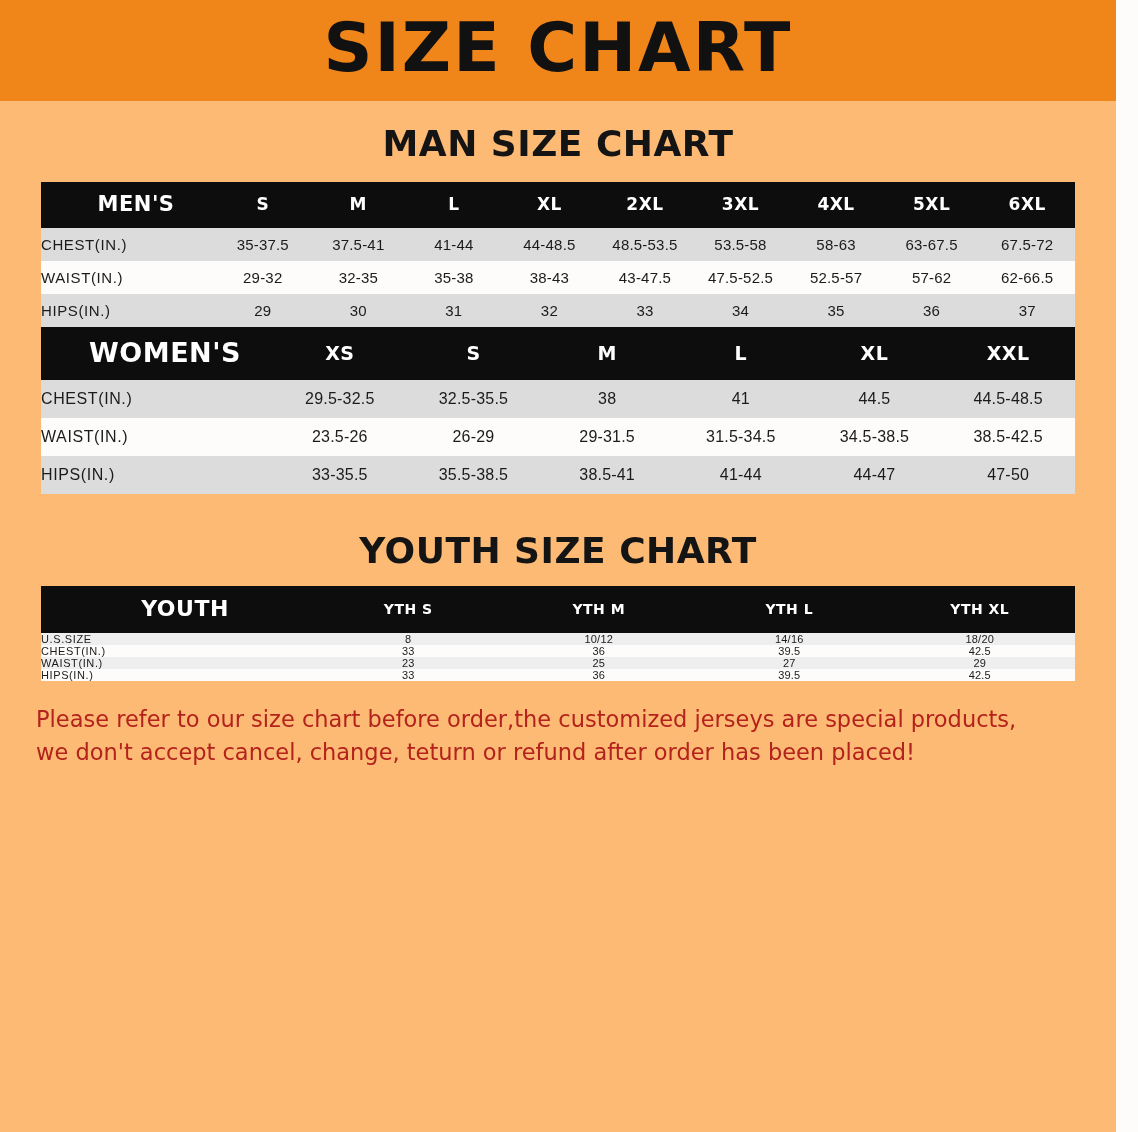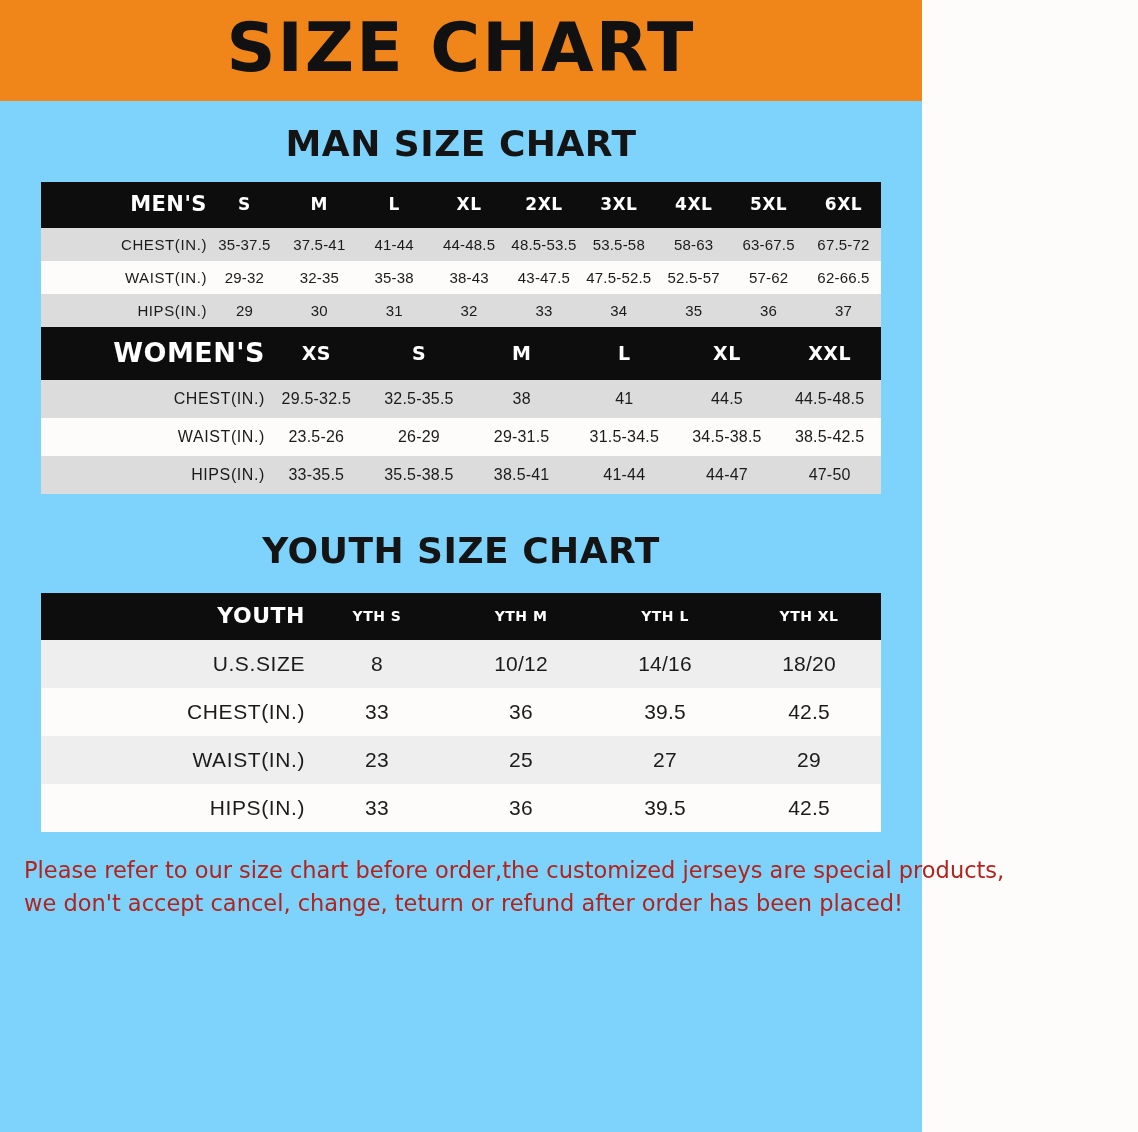--- a/index.html
+++ b/index.html
@@ -8,23 +8,23 @@
   }
   body {
     width: 1138px;
     height: 1132px;
     background: #fdfcfa;
     font-family: "Liberation Sans", sans-serif;
     overflow: hidden;
   }
   .page {
     position: relative;
-    width: 922px;
+    width: 1116px;
     height: 1132px;
-    background: #7dd3fc;
+    background: #fdba74;
     box-sizing: border-box;
   }
 
   
   .banner {
     width: 100%;
     height: 101px;
     background: #f08519;
     display: flex;
     align-items: center;
@@ -43,21 +43,21 @@
   
   .section-title {
     text-align: center;
     font-family: "DejaVu Sans", sans-serif;
     font-weight: bold;
     color: #141414;
     letter-spacing: 0.5px;
   }
   .t-man   { font-size: 36px; margin-top: 22px; margin-bottom: 18px; }
   .t-women { font-size: 36px; margin-top: 32px; margin-bottom: 20px; }
-  .t-youth { font-size: 36px; margin-top: 36px; margin-bottom: 22px; }
+  .t-youth { font-size: 36px; margin-top: 36px; margin-bottom: 15px; }
 
   
   .table-wrap {
     margin: 0 41px;
   }
   table.size {
     width: 100%;
     border-collapse: collapse;
     table-layout: fixed;
   }
@@ -66,60 +66,60 @@
     color: #ffffff;
     font-family: "DejaVu Sans", sans-serif;
     font-weight: bold;
     font-size: 19px;
     letter-spacing: 0.5px;
     padding: 10px 0 12px 0;
     text-align: center;
     vertical-align: middle;
   }
   table.size thead th.rowhead {
-    text-align: right;
-    padding-left: 8px;
+    text-align: center;
+    padding-left: 16px;
     font-size: 22px;
   }
   table.size tbody td {
     font-family: "Liberation Sans", sans-serif;
     font-size: 16px;
     color: #1b1b1b;
     text-align: center;
     padding: 8px 0;
     letter-spacing: 0.2px;
   }
   table.size tbody td.rowlabel {
-    text-align: right;
+    text-align: left;
     font-size: 16px;
     letter-spacing: 0.6px;
   }
   table.size tbody tr.shade td { background: #dcdcdc; }
   table.size tbody tr.plain td { background: #fdfcfa; }
 
   
   #men-table thead th { font-size: 17px; }
   #men-table thead th.rowhead { font-size: 21px; }
   #men-table tbody td { font-size: 15px; }
 
   
   #women-table thead th { font-size: 19px; }
   #women-table thead th.rowhead { font-size: 27px; }
   #women-table tbody td { font-size: 16px; padding: 10px 0; }
 
   
   #youth-table thead th { font-size: 14px; }
   #youth-table thead th.rowhead { font-size: 22px; }
-  #youth-table tbody td { font-size: 21px; padding: 12px 0; margin-left: 32px; }
+  #youth-table tbody td { font-size: 11px; padding: 0 0; margin-left: 32px; }
   #youth-table tbody tr.plain td { background: #fdfcfa; }
   #youth-table tbody tr.shade td { background: #eeeeee; }
 
   
   .note {
-    margin: 22px 40px 0 24px;
+    margin: 22px 40px 0 36px;
     color: #b3221c;
     font-family: "DejaVu Sans", sans-serif;
     font-size: 22.5px;
     line-height: 1.45;
     text-align: left;
   }
   .note div { white-space: nowrap; }
 </style>
 </head>
 <body>

